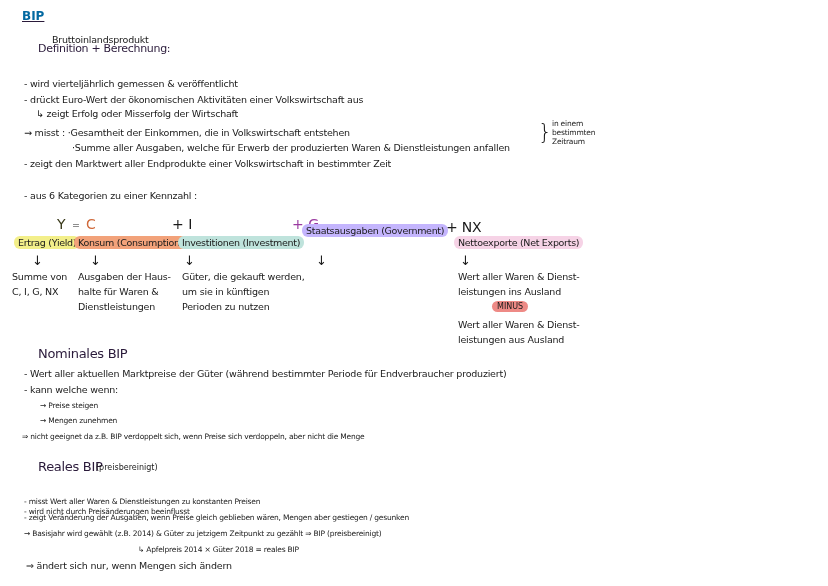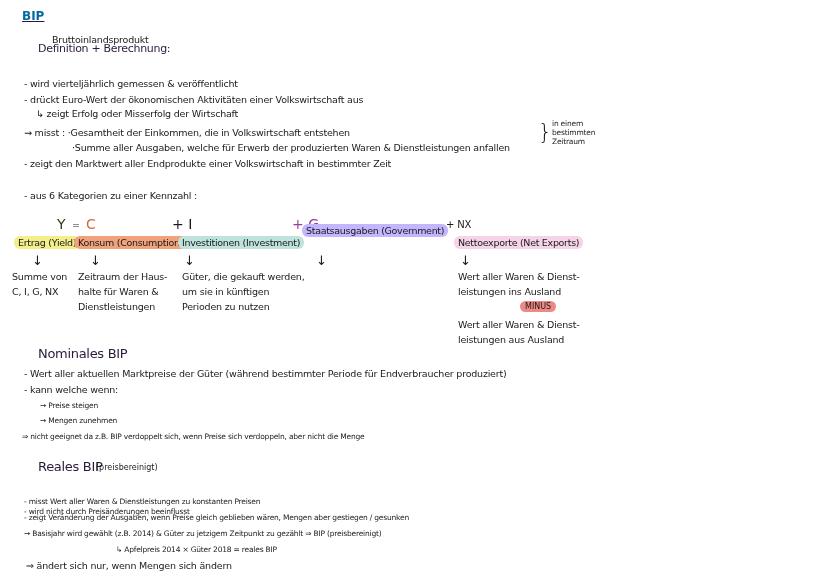--- a/index.html
+++ b/index.html
@@ -36,67 +36,67 @@
   <div>Zeitraum</div>
 </div>
 <div class="abs t" style="left:24px;top:158px;">- zeigt den Marktwert aller Endprodukte einer Volkswirtschaft in bestimmter Zeit</div>
 <div class="abs t" style="left:24px;top:190px;">- aus 6 Kategorien zu einer Kennzahl :</div>
 
 <div class="abs letter" style="left:57px;top:216px;color:#3a3a1a;">Y</div>
 <div class="abs t" style="left:72px;top:219px;">=</div>
 <div class="abs letter" style="left:86px;top:216px;color:#d0693a;">C</div>
 <div class="abs letter" style="left:172px;top:216px;">+ I</div>
 <div class="abs letter" style="left:292px;top:216px;color:#9a3aa0;">+ G</div>
-<div class="abs t" style="left:446px;top:219px;font-size:10px;">+ NX</div>
+<div class="abs t" style="left:446px;top:219px;font-size:14px;">+ NX</div>
 
 <div class="abs hl" style="left:14px;top:236px;background:#f3ef8a;">Ertrag (Yield)</div>
 <div class="abs hl" style="left:74px;top:236px;background:#f2a27a;">Konsum (Consumption)</div>
 <div class="abs hl" style="left:178px;top:236px;background:#bfe3dc;">Investitionen (Investment)</div>
 <div class="abs hl" style="left:302px;top:224px;background:#c4b5fd;">Staatsausgaben (Government)</div>
 <div class="abs hl" style="left:454px;top:236px;background:#f6d3e6;">Nettoexporte (Net Exports)</div>
 
 <div class="abs arrow" style="left:32px;top:254px;">↓</div>
 <div class="abs arrow" style="left:90px;top:254px;">↓</div>
 <div class="abs arrow" style="left:184px;top:254px;">↓</div>
 <div class="abs arrow" style="left:316px;top:254px;">↓</div>
 <div class="abs arrow" style="left:460px;top:254px;">↓</div>
 
 <div class="abs t" style="left:12px;top:269px;line-height:15px;">
   <div>Summe von</div>
   <div>C, I, G, NX</div>
 </div>
 <div class="abs t" style="left:78px;top:269px;line-height:15px;">
-  <div>Zeitraum der Haus-</div>
+  <div>Ausgaben der Haus-</div>
   <div>halte für Waren &amp;</div>
   <div>Dienstleistungen</div>
 </div>
 <div class="abs t" style="left:182px;top:269px;line-height:15px;">
   <div>Güter, die gekauft werden,</div>
   <div>um sie in künftigen</div>
   <div>Perioden zu nutzen</div>
 </div>
 <div class="abs t" style="left:304px;top:269px;line-height:15px;">
 </div>
 <div class="abs t" style="left:458px;top:269px;line-height:15px;">
   <div>Wert aller Waren &amp; Dienst-</div>
   <div>leistungen ins Ausland</div>
 </div>
-<div class="abs" style="left:492px;top:301px;font-size:8px;background:#ee8a86;padding:1px 5px;border-radius:7px;margin-left:28px;">MINUS</div>
+<div class="abs" style="left:492px;top:301px;font-size:8px;background:#ee8a86;padding:1px 5px;border-radius:7px;">MINUS</div>
 <div class="abs t" style="left:458px;top:317px;line-height:15px;">
   <div>Wert aller Waren &amp; Dienst-</div>
   <div>leistungen aus Ausland</div>
 </div>
 
 <div class="abs h2" style="left:22px;top:346px;">Nominales BIP</div>
 <div class="abs t" style="left:24px;top:368px;">- Wert aller aktuellen Marktpreise der Güter (während bestimmter Periode für Endverbraucher produziert)</div>
 <div class="abs t" style="left:24px;top:384px;">- kann welche wenn:</div>
 <div class="abs ts" style="left:40px;top:401px;">→ Preise steigen</div>
 <div class="abs ts" style="left:40px;top:416px;">→ Mengen zunehmen</div>
 <div class="abs ts" style="left:22px;top:432px;">⇒ nicht geeignet da z.B.  BIP verdoppelt sich, wenn Preise sich verdoppeln, aber nicht die Menge</div>
 
 <div class="abs h2" style="left:22px;top:459px;">Reales BIP</div>
 <div class="abs sub" style="left:96px;top:463px;">(preisbereinigt)</div>
 <div class="abs ts" style="left:24px;top:507px;">- wird nicht durch Preisänderungen beeinflusst</div>
 <div class="abs ts" style="left:24px;top:497px;">- misst Wert aller Waren &amp; Dienstleistungen zu konstanten Preisen</div>
 <div class="abs ts" style="left:24px;top:513px;">- zeigt Veränderung der Ausgaben, wenn Preise gleich geblieben wären, Mengen aber gestiegen / gesunken</div>
 <div class="abs ts" style="left:24px;top:529px;">→ Basisjahr wird gewählt (z.B. 2014) &amp; Güter zu jetzigem Zeitpunkt zu gezählt  ⇒ BIP (preisbereinigt)</div>
-<div class="abs ts" style="left:116px;top:545px;text-align:center;">↳ Apfelpreis 2014 × Güter 2018 = reales BIP</div>
+<div class="abs ts" style="left:138px;top:545px;text-align:center;">↳ Apfelpreis 2014 × Güter 2018 = reales BIP</div>
 <div class="abs t" style="left:26px;top:560px;">⇒ ändert sich nur, wenn Mengen sich ändern</div>
 
 </body></html>

